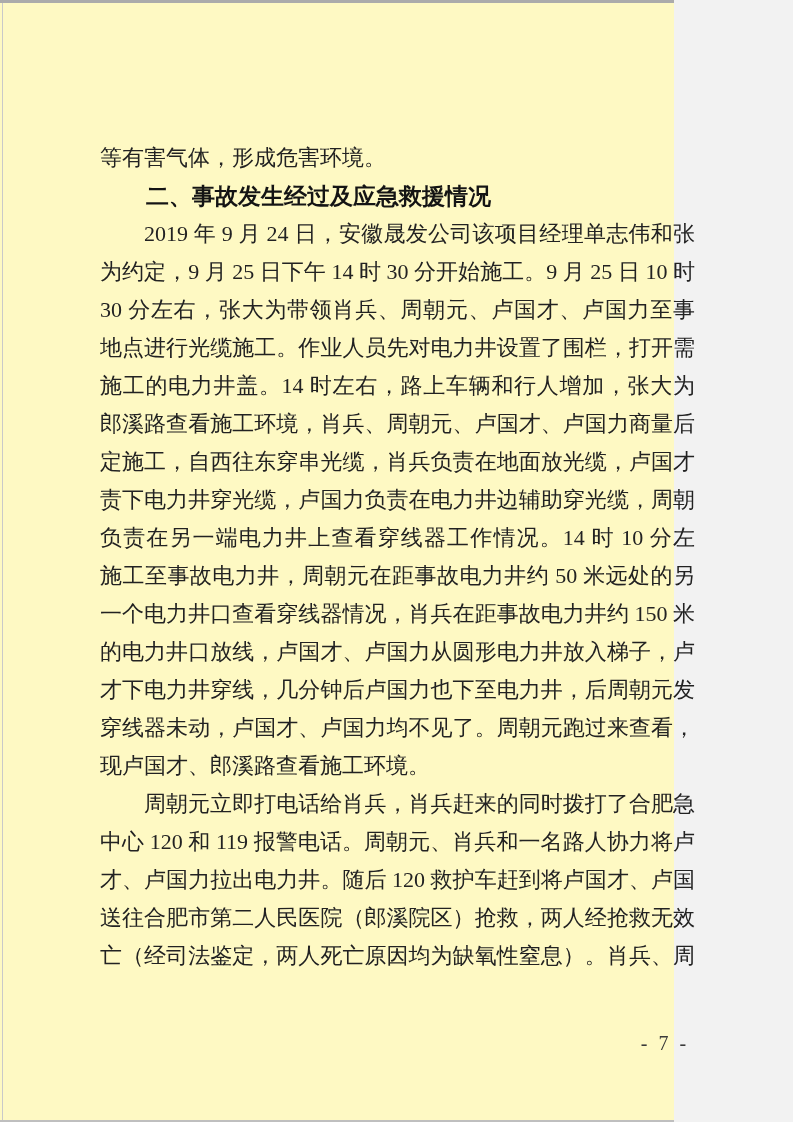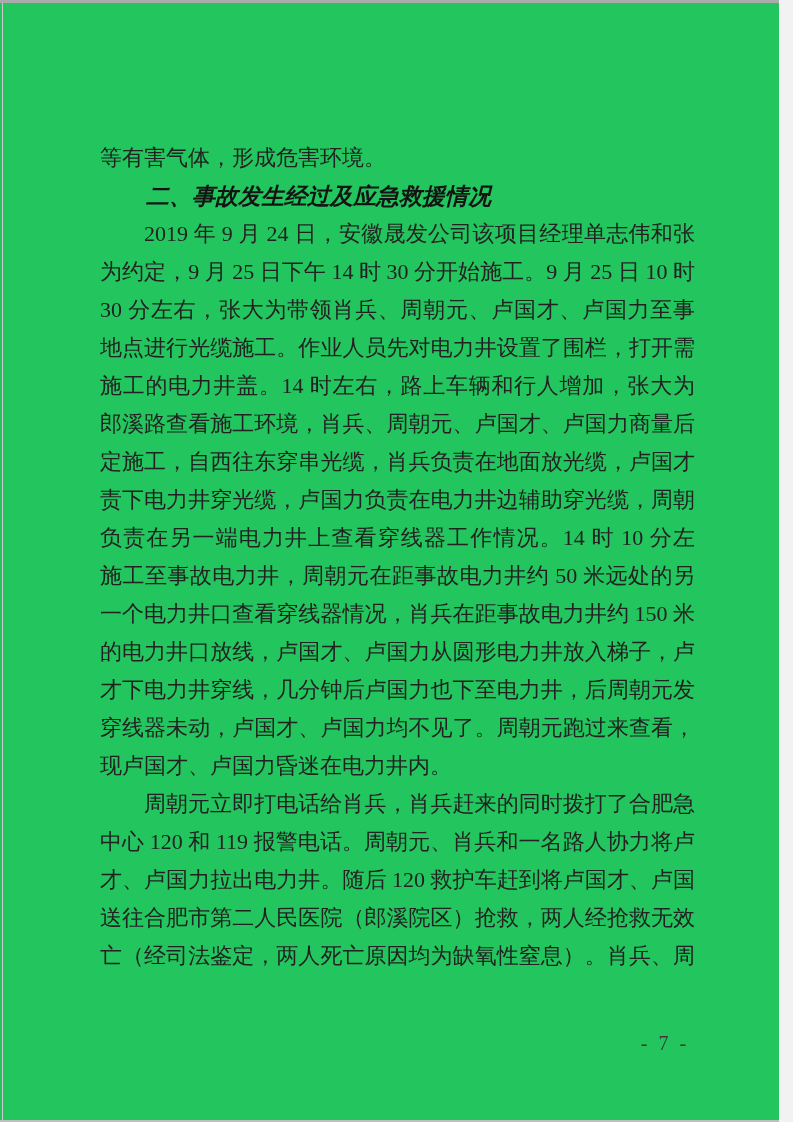--- a/index.html
+++ b/index.html
@@ -8,23 +8,23 @@
   }
   body {
     width: 793px;
     height: 1122px;
     background: #f2f2f2;
     font-family: "Liberation Serif", "DejaVu Serif", serif;
     overflow: hidden;
   }
   .page {
     position: relative;
-    width: 779px;
+    width: 674px;
     height: 1122px;
-    background: #22c55e;
+    background: #fef9c3;
     box-sizing: border-box;
   }
   
   .edge-top {
     position: absolute;
     left: 0; top: 0;
     width: 100%; height: 3px;
     background: #ababab;
   }
   .edge-left {
@@ -59,21 +59,20 @@
   .line.indent {
     text-indent: 2em;
   }
   .line.heading {
     font-family: "Liberation Sans", "DejaVu Sans", sans-serif;
     font-weight: bold;
     font-size: 23px;
     color: #141414;
     text-align: left;
     text-align-last: left;
-    font-style: italic;
   }
   .page-number {
     position: absolute;
     top: 1031px;
     left: 615px;
     width: 100px;
     text-align: center;
     font-size: 20px;
     line-height: 24px;
     color: #3a3a3a;
@@ -99,21 +98,21 @@
       <div class="line body fill">施工的电力井盖。14 时左右，路上车辆和行人增加，张大为到</div>
       <div class="line body fill">郎溪路查看施工环境，肖兵、周朝元、卢国才、卢国力商量后决</div>
       <div class="line body fill">定施工，自西往东穿串光缆，肖兵负责在地面放光缆，卢国才负</div>
       <div class="line body fill">责下电力井穿光缆，卢国力负责在电力井边辅助穿光缆，周朝元</div>
       <div class="line body fill">负责在另一端电力井上查看穿线器工作情况。14 时 10 分左右，</div>
       <div class="line body fill">施工至事故电力井，周朝元在距事故电力井约 50 米远处的另外</div>
       <div class="line body fill">一个电力井口查看穿线器情况，肖兵在距事故电力井约 150 米处</div>
       <div class="line body fill">的电力井口放线，卢国才、卢国力从圆形电力井放入梯子，卢国</div>
       <div class="line body fill">才下电力井穿线，几分钟后卢国力也下至电力井，后周朝元发现</div>
       <div class="line body fill">穿线器未动，卢国才、卢国力均不见了。周朝元跑过来查看，发</div>
-      <div class="line body">现卢国才、卢国力昏迷在电力井内。</div>
+      <div class="line body">现卢国才、郎溪路查看施工环境。</div>
       <div class="line body indent fill">周朝元立即打电话给肖兵，肖兵赶来的同时拨打了合肥急救</div>
       <div class="line body fill">中心 120 和 119 报警电话。周朝元、肖兵和一名路人协力将卢国</div>
       <div class="line body fill">才、卢国力拉出电力井。随后 120 救护车赶到将卢国才、卢国力</div>
       <div class="line body fill">送往合肥市第二人民医院（郎溪院区）抢救，两人经抢救无效死</div>
       <div class="line body fill">亡（经司法鉴定，两人死亡原因均为缺氧性窒息）。肖兵、周朝</div>
     </div>
 
   <div class="page-number">- 7 -</div>
 </div>
 

